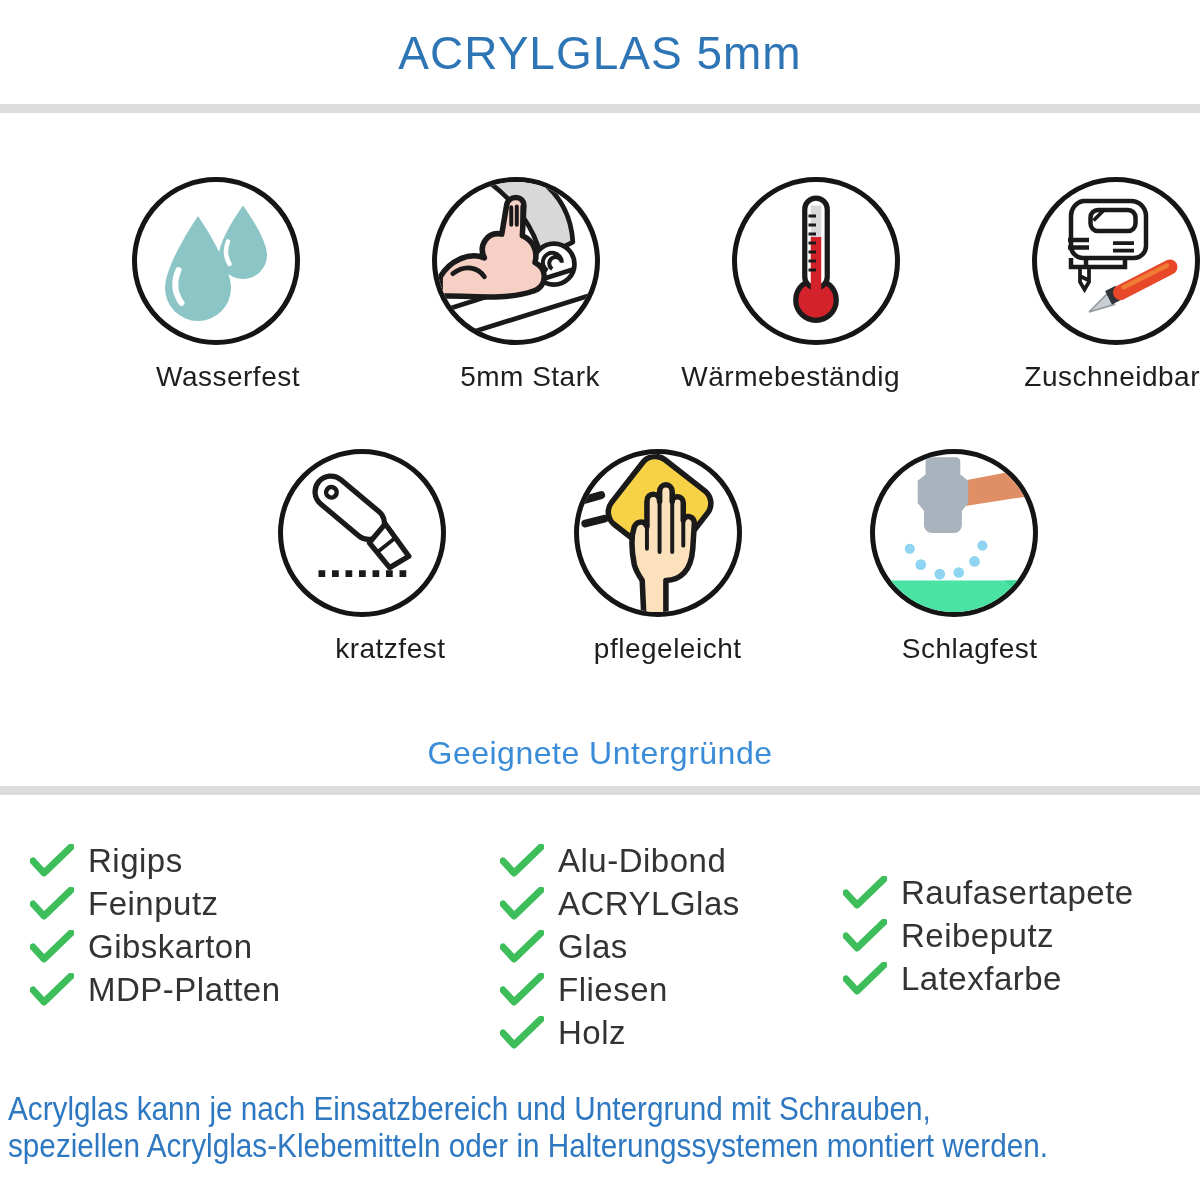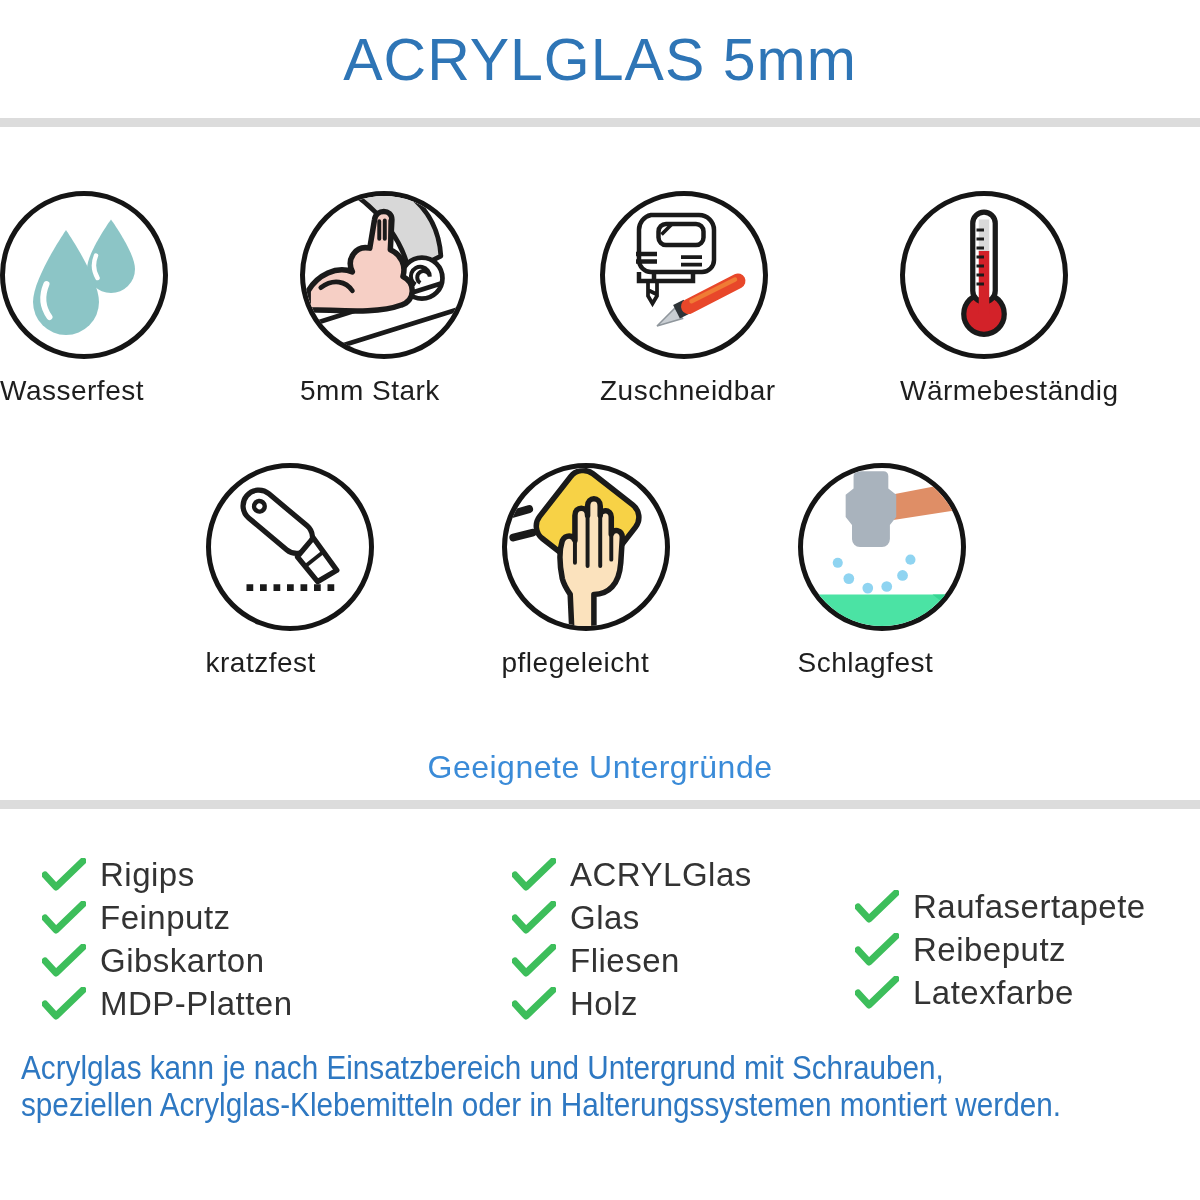--- a/index.html
+++ b/index.html
@@ -1,50 +1,50 @@
 <!DOCTYPE html>
 <html><head>
 <meta charset="utf-8">
 <style>
   * { margin:0; padding:0; box-sizing:border-box; }
   html,body { width:1200px; height:1200px; background:#ffffff; overflow:hidden;
               font-family:"Liberation Sans", sans-serif; }
   .page { position:relative; width:1200px; height:1200px; }
 
-  .title { padding-top:26px; text-align:center; font-size:59px; font-weight:400;
+  .title { padding-top:26px; text-align:center; font-size:46px; font-weight:400;
            color:#2E75B6; letter-spacing:1px; }
   .divider { margin-top:24px; width:1200px; height:9px; background:#DCDCDC; }
   .divider.mid { margin-top:14px; }
 
   .feature-row { display:flex; justify-content:center; }
   .row-1 { margin-top:64px; }
   .row-1 .feature { width:300px; }
   .row-2 { margin-top:56px;margin-left:43px; }
   .row-2 .feature { width:240px; margin:0 28px; }
 
-  .feature { display:flex; flex-direction:column; align-items:flex-start; }
+  .feature { display:flex; flex-direction:column; align-items:flex-end; }
   .circle { width:168px; height:168px; border:5px solid #151515; border-radius:50%;
             background:#fff; overflow:hidden; display:flex; align-items:center;
             justify-content:center; }
   .circle svg { display:block; }
   .feature-label { margin-top:16px; font-size:28px; color:#1e1e1e; letter-spacing:0.5px; }
 
   .subtitle { margin-top:70px; text-align:center; font-size:32px; font-weight:400;
               color:#3A8BD8; letter-spacing:0.5px; }
 
-  .substrates { margin-top:44px; display:flex; padding-left:42px; }
+  .substrates { margin-top:44px; display:flex; padding-left:30px; }
   .substrate-col { list-style:none; }
   .col-1 { width:470px; }
   .col-2 { width:343px; }
   .col-3 { flex:1;margin-top:32px; }
   .substrate-item { display:flex; align-items:center; height:43px; gap:14px; }
   .substrate-item .label { font-size:33px; color:#333333; letter-spacing:0.5px; }
   .check { flex:0 0 auto; }
 
-  .footer-note { margin-top:24px; padding-left:21px; }
+  .footer-note { margin-top:36px; padding-left:8px; }
   .note-line { font-size:33px; line-height:37px; color:#2E78C2; white-space:nowrap;
                transform:scaleX(0.9); transform-origin:0 50%; }
 </style>
 </head>
 <body>
 
 <div class="page">
 
   <h1 class="title">ACRYLGLAS 5mm</h1>
   <div class="divider"></div>
@@ -69,53 +69,53 @@
           <path d="M30,-2 L64,-2 C78,8 85,22 86,38 L66,48 C62,30 50,12 30,-2 Z" fill="#D8D8D8" stroke="#1a1a1a" stroke-width="3" stroke-linejoin="round"></path>
           <circle cx="74" cy="52" r="13" fill="#ffffff" stroke="#1a1a1a" stroke-width="3"></circle>
           <path d="M70,56 a6,6 0 1 1 9,-5 a4,4 0 1 0 -6,4" fill="none" stroke="#1a1a1a" stroke-width="2.5"></path>
           <path d="M2,82 L87,55 M16,97 L96,72" stroke="#1a1a1a" stroke-width="3" fill="none"></path>
           <path d="M2,60 C8,50 20,44 30,48 C26,40 32,31 41,33 L44,15 C45,8 55,8 55,15 L54,34 C61,37 64,44 62,51 C70,55 70,66 61,69 C45,75 20,72 2,72 Z" fill="#F6CFC5" stroke="#1a1a1a" stroke-width="3.5" stroke-linejoin="round"></path>
           <path d="M47,16 L47,27 M50.5,15.5 L50.5,27 M54,15.5 L54,27" stroke="#1a1a1a" stroke-width="2.5" stroke-linecap="round"></path>
           <path d="M10,58 C18,52 26,54 30,60" stroke="#1a1a1a" stroke-width="3" fill="none" stroke-linecap="round"></path>
         </svg>
       </div>
       <div class="feature-label">5mm Stark</div>
+    </div>
+
+    <div class="feature">
+      <div class="circle">
+        <svg width="150" height="150" viewBox="0 0 100 100">
+          <circle cx="50" cy="76" r="13.5" fill="#D32229" stroke="#1a1a1a" stroke-width="3.5"></circle>
+          <rect x="42.5" y="8" width="15" height="60" rx="7.5" fill="#ffffff" stroke="#1a1a1a" stroke-width="3.5"></rect>
+          <rect x="46.5" y="13" width="7" height="22" fill="#D9D9D9"></rect>
+          <rect x="46.5" y="34" width="7" height="42" fill="#D32229"></rect>
+          <path d="M45,20 h5 M45,26 h5 M45,32 h5 M45,38 h5 M45,44 h5 M45,50 h5 M45,56 h5" stroke="#1a1a1a" stroke-width="2"></path>
+        </svg>
+      </div>
+      <div class="feature-label">Wärmebeständig</div>
     </div>
 
     <div class="feature">
       <div class="circle">
         <svg width="150" height="150" viewBox="0 0 100 100">
           <path d="M28,10 h32 a10,10 0 0 1 10,10 v20 a8,8 0 0 1 -8,8 h-34 a8,8 0 0 1 -8,-8 v-20 a10,10 0 0 1 8,-10 z" fill="#ffffff" stroke="#1a1a1a" stroke-width="3" stroke-linejoin="round"></path>
           <path d="M38,16 h20 a5,5 0 0 1 5,5 v4 a5,5 0 0 1 -5,5 h-20 a5,5 0 0 1 -5,-5 v-4 a5,5 0 0 1 5,-5 z" fill="#ffffff" stroke="#1a1a1a" stroke-width="3"></path>
           <path d="M35,23 L42,16" stroke="#1a1a1a" stroke-width="2.5"></path>
           <path d="M48,38 h14 M48,43 h14" stroke="#1a1a1a" stroke-width="2.5"></path>
           <path d="M18,36 h14 M18,41 h14" stroke="#1a1a1a" stroke-width="3"></path>
           <path d="M20,48 v6 h36 v-6 M30,48 v6" fill="none" stroke="#1a1a1a" stroke-width="3"></path>
           <path d="M26,54 v10 l3,5 3,-5 v-10 M26,60 l6,3" fill="none" stroke="#1a1a1a" stroke-width="2.5"></path>
           <polygon points="32,84 44,72 49,79" fill="#C9CED3" stroke="#8F969C" stroke-width="1"></polygon>
           <path d="M45,74.5 L52,71" stroke="#2E3438" stroke-width="10"></path>
           <path d="M53,71 L86,54" stroke="#E8472A" stroke-width="10" stroke-linecap="round"></path>
           <path d="M55,67.5 L84,53" stroke="#F07B35" stroke-width="3" stroke-linecap="round"></path>
         </svg>
       </div>
       <div class="feature-label">Zuschneidbar</div>
     </div>
-
-    <div class="feature">
-      <div class="circle">
-        <svg width="150" height="150" viewBox="0 0 100 100">
-          <circle cx="50" cy="76" r="13.5" fill="#D32229" stroke="#1a1a1a" stroke-width="3.5"></circle>
-          <rect x="42.5" y="8" width="15" height="60" rx="7.5" fill="#ffffff" stroke="#1a1a1a" stroke-width="3.5"></rect>
-          <rect x="46.5" y="13" width="7" height="22" fill="#D9D9D9"></rect>
-          <rect x="46.5" y="34" width="7" height="42" fill="#D32229"></rect>
-          <path d="M45,20 h5 M45,26 h5 M45,32 h5 M45,38 h5 M45,44 h5 M45,50 h5 M45,56 h5" stroke="#1a1a1a" stroke-width="2"></path>
-        </svg>
-      </div>
-      <div class="feature-label">Wärmebeständig</div>
-    </div>
   </section>
 
   <section class="feature-row row-2">
 
     <div class="feature">
       <div class="circle">
         <svg width="150" height="150" viewBox="0 0 100 100">
           <g transform="rotate(40 46 36)">
             <rect x="14" y="26" width="54" height="21" rx="10.5" fill="#ffffff" stroke="#1a1a1a" stroke-width="3.5"></rect>
             <circle cx="25" cy="36.5" r="3.5" fill="#ffffff" stroke="#1a1a1a" stroke-width="3"></circle>
@@ -189,20 +189,26 @@
           </svg>
         <span class="label">MDP-Platten</span>
         </li>
     </ul>
 
     <ul class="substrate-col col-2">
       <li class="substrate-item">
         <svg class="check" width="44" height="34" viewBox="0 0 44 34">
             <polyline points="3,17 14,29 41,3" fill="none" stroke="#3DBE5B" stroke-width="7" stroke-linecap="round" stroke-linejoin="round"></polyline>
           </svg>
+        <span class="label">Alu-Dibond</span>
+        </li>
+      <li class="substrate-item">
+        <svg class="check" width="44" height="34" viewBox="0 0 44 34">
+            <polyline points="3,17 14,29 41,3" fill="none" stroke="#3DBE5B" stroke-width="7" stroke-linecap="round" stroke-linejoin="round"></polyline>
+          </svg>
         <span class="label">ACRYLGlas</span>
         </li>
       <li class="substrate-item">
         <svg class="check" width="44" height="34" viewBox="0 0 44 34">
             <polyline points="3,17 14,29 41,3" fill="none" stroke="#3DBE5B" stroke-width="7" stroke-linecap="round" stroke-linejoin="round"></polyline>
           </svg>
         <span class="label">Glas</span>
         </li>
       <li class="substrate-item">
         <svg class="check" width="44" height="34" viewBox="0 0 44 34">

